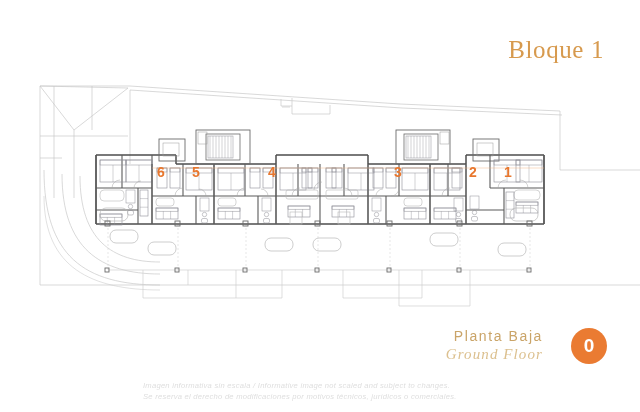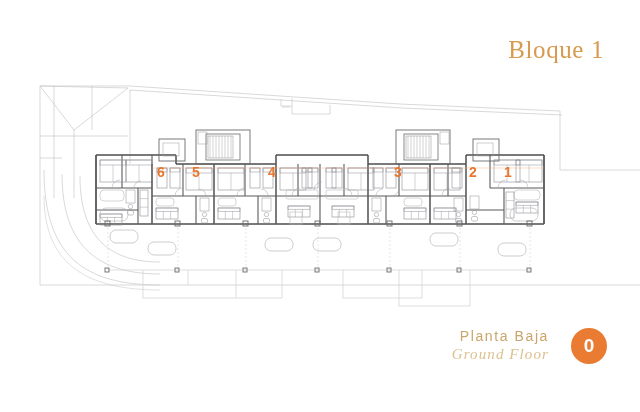--- a/index.html
+++ b/index.html
@@ -58,21 +58,21 @@
     line-height: 1;
   }
 
   
   .legend {
     position: absolute;
     right: 33px;
     bottom: 48px;
     display: flex;
     align-items: center;
-    gap: 22px;
+    gap: 28px;
   }
   .legend-text {
     text-align: right;
     line-height: 1.12;
   }
   .legend-es {
     font-family: "Liberation Sans", sans-serif;
     font-size: 14px;
     letter-spacing: 1.6px;
     color: #caa468;
@@ -456,14 +456,18 @@
   </div>
 
   <div class="legend">
     <div class="legend-text">
       <div class="legend-es">Planta Baja</div>
       <div class="legend-en">Ground Floor</div>
     </div>
     <div class="floor-badge">0</div>
   </div>
 
+  <div class="disclaimer">
+    <div>Imagen informativa sin escala /  Informative image not scaled and subject to changes.</div>
+    <div>Se reserva el derecho de modificaciones por motivos técnicos, jurídicos o comerciales.</div>
+  </div>
 
 </div>
 
 </body></html>

